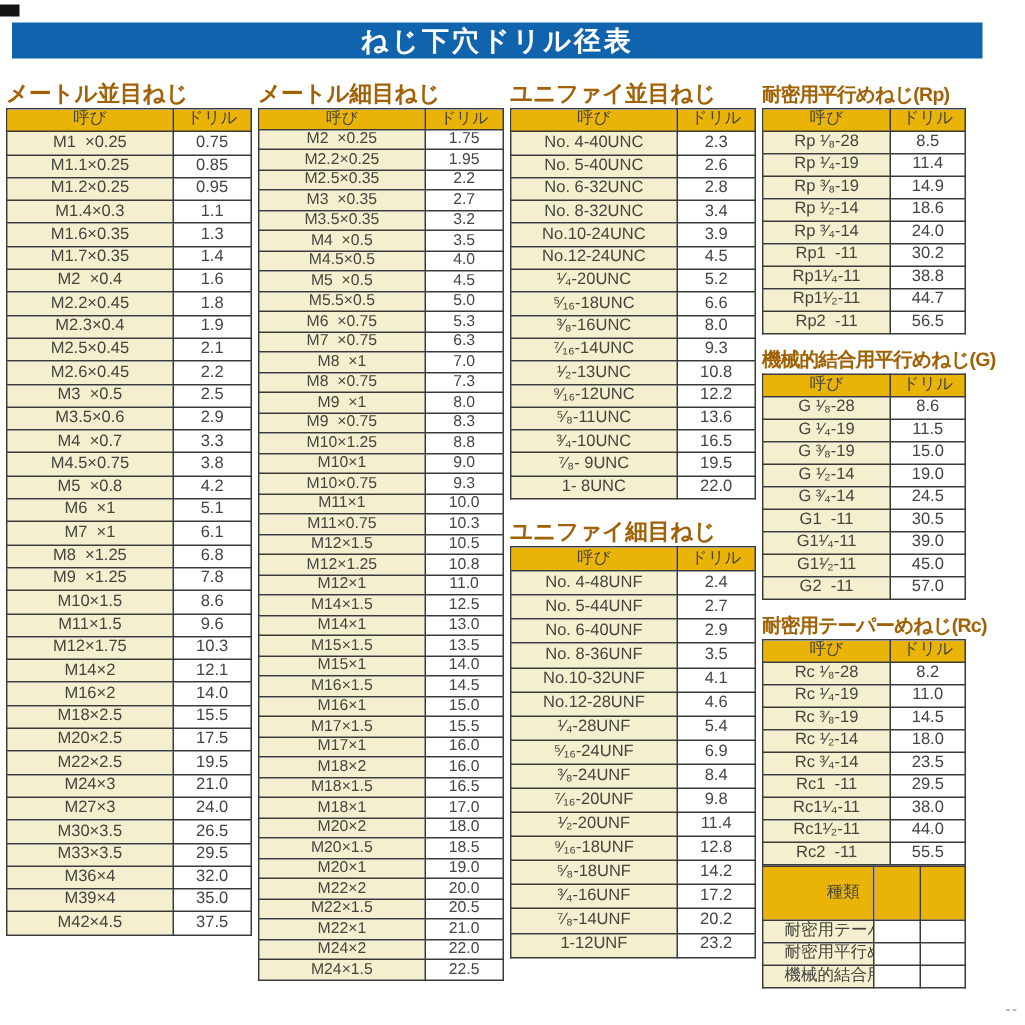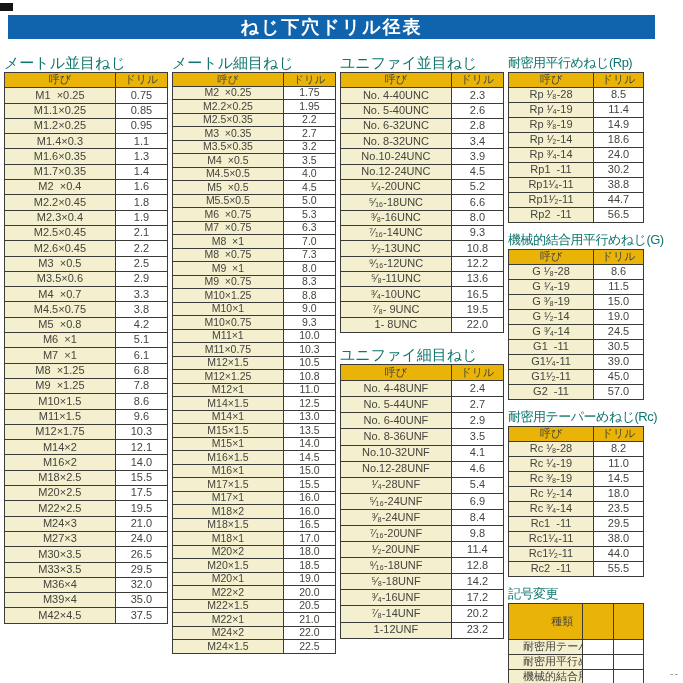--- a/index.html
+++ b/index.html
@@ -13,21 +13,21 @@
     position:absolute; left:8px; top:15px; width:647px; height:24px;
     background:#1063ad; color:#ffffff; font-weight:bold; font-size:18px;
     line-height:24px; text-align:center; letter-spacing:2px;
   }
   .col { position:absolute; top:53px; }
   .col1 { left:4px;   width:164px; }
   .col2 { left:172px; width:164px; }
   .col3 { left:340px; width:164px; }
   .col4 { left:508px; width:136px; }
   .sec-title {
-    font-weight:normal; color:#0f766e; font-size:15px;
+    font-weight:bold; color:#a16207; font-size:15px;
     height:19px; line-height:19px; white-space:nowrap;
   }
   .col4 .sec-title { font-size:13px; letter-spacing:-0.5px; }
   .mt12 { margin-top:12px; }
   .mt7  { margin-top:7px; }
   table { border-collapse:collapse; width:100%; table-layout:fixed; }
   th, td {
     border:1.5px solid #3a3a38; text-align:center; padding:0;
     font-size:11px; line-height:1.05; font-weight:normal;
     overflow:hidden;
@@ -717,21 +717,20 @@
           <td class="name">Rc1¹⁄₂-11</td>
           <td class="drill">44.0</td>
         </tr>
         <tr>
           <td class="name">Rc2  -11</td>
           <td class="drill">55.5</td>
         </tr>
       </tbody>
   </table>
 
-  <div class="sec-title mt7">記号変更</div>
   <table class="tsym">
     <colgroup>
         <col class="c-kind">
         <col class="c-old">
         <col class="c-new">
       </colgroup>
     <thead>
       <tr>
         <th>種類</th>
         <th>旧記号</th>

